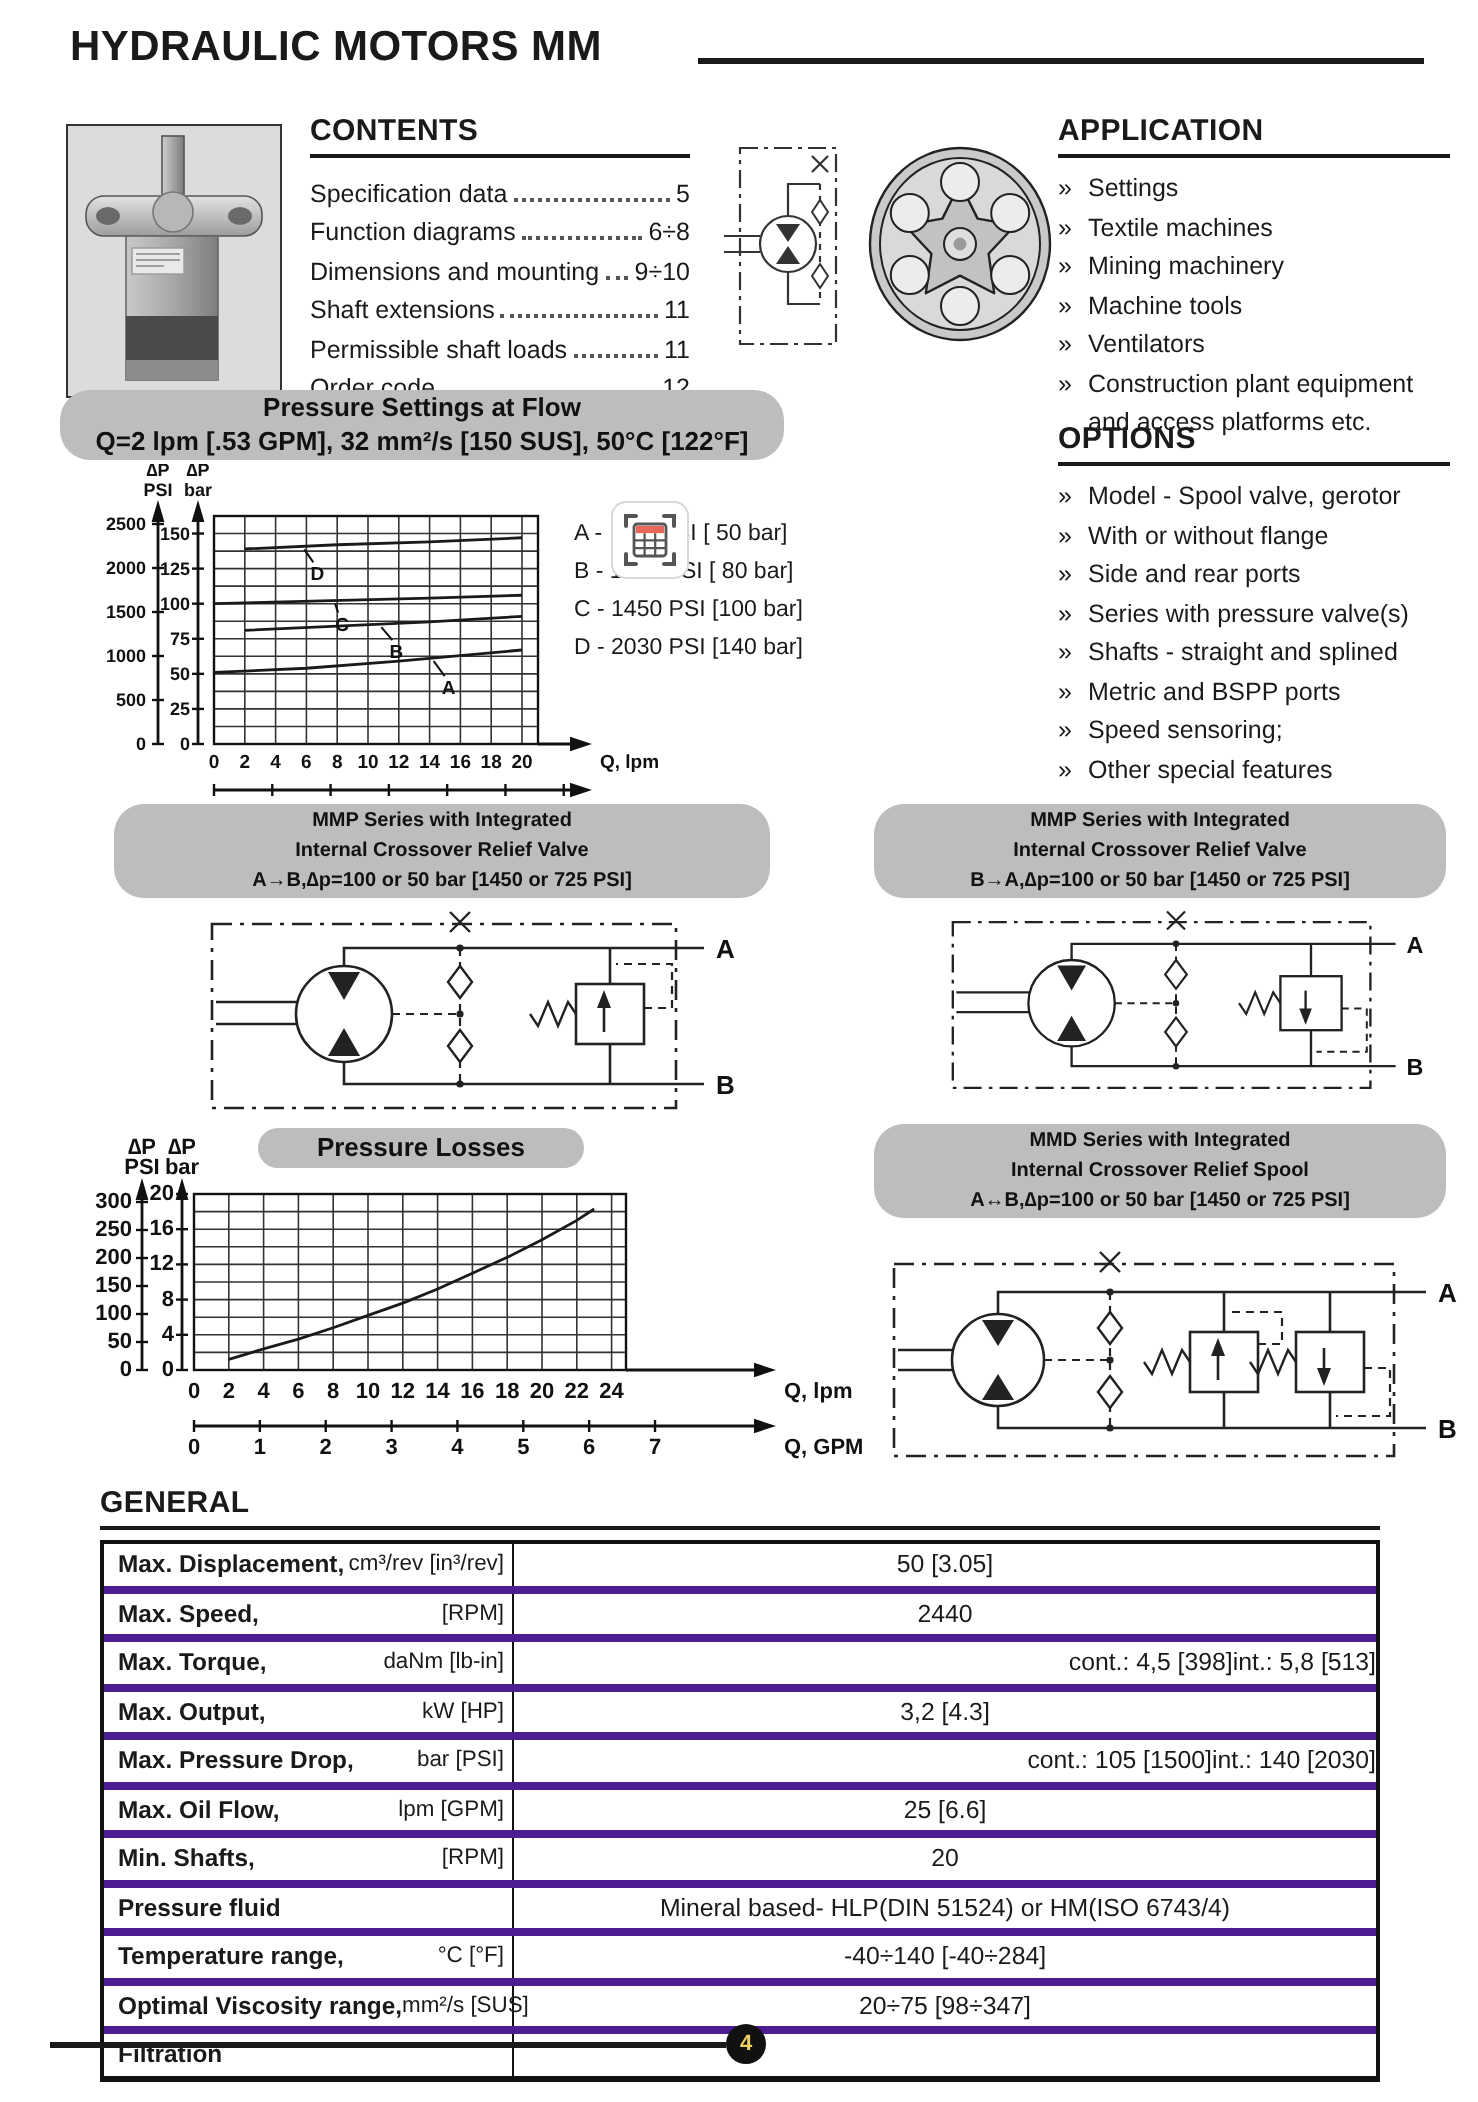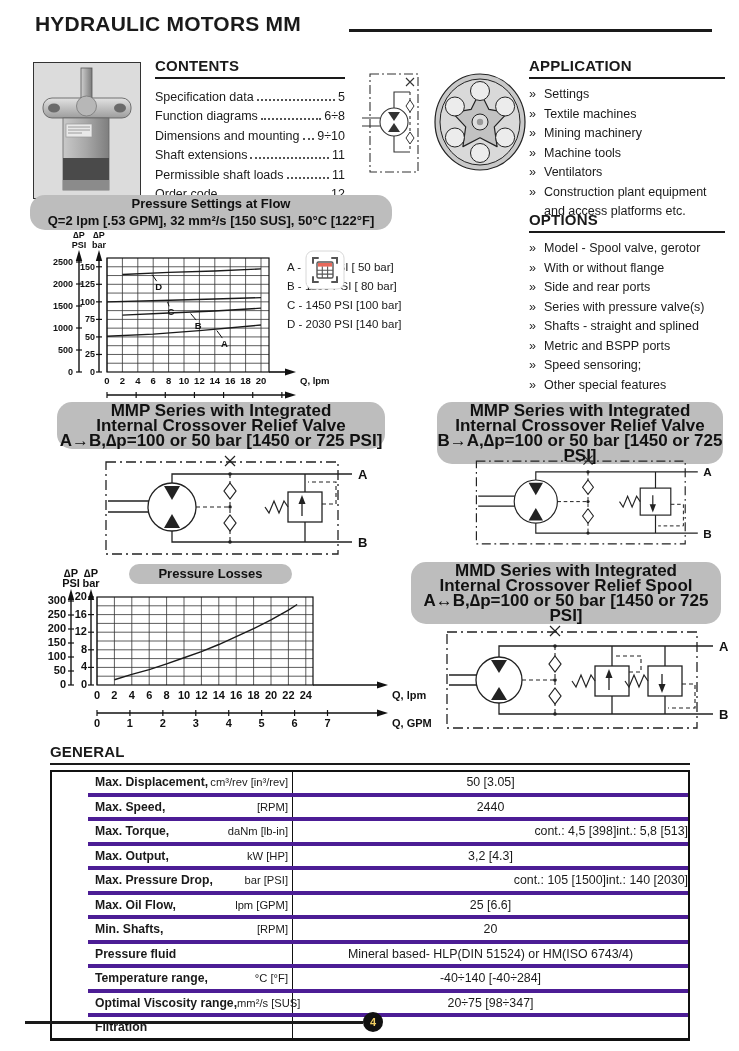--- a/index.html
+++ b/index.html
@@ -8,24 +8,24 @@
   .abs{position:absolute;}
   .h1{font-size:21px;font-weight:bold;letter-spacing:.2px;white-space:nowrap;}
   .rule{background:#1a1a1a;}
   .sec-h{font-size:15px;font-weight:bold;border-bottom:2px solid #1a1a1a;padding-bottom:3px;letter-spacing:.2px;}
   .toc-item{display:flex;align-items:flex-end;font-size:12.5px;height:19.5px;}
   .toc-leader{flex:1;border-bottom:2px dotted #555;margin:0 3px 3px 3px;}
   .bullet-item{font-size:12.5px;line-height:19.5px;padding-left:15px;position:relative;}
   .bullet-mark{position:absolute;left:0;}
   .graybar{background:#bdbdbd;text-align:center;font-weight:bold;color:#111;border-radius:15px;}
   .psf{font-size:13px;line-height:16.5px;padding:1px 0;}
-  .box3{font-size:17px;line-height:15px;padding:1px 0;text-align:center;}
+  .box3{font-size:10px;line-height:15px;padding:1px 0;text-align:center;}
   .pl-bar{font-size:13px;line-height:20px;height:20px;}
   .legend{font-size:11.5px;line-height:19px;white-space:pre;}
-  .gtable{border:2px solid #111;border-bottom-width:3px;padding-left:36px;}
+  .gtable{border:2px solid #111;border-bottom-width:3px;}
   .grow{display:flex;height:20.5px;border-top:4px solid #4c1d95;}
   .grow:first-child{border-top:none;}
   .gcell-l{width:205px;border-right:1.5px solid #111;display:flex;justify-content:space-between;
            align-items:center;padding:0 4px 0 7px;box-sizing:border-box;}
   .gname{font-size:12.2px;font-weight:bold;white-space:nowrap;}
   .gunits{font-size:11.2px;white-space:nowrap;}
   .gcell-r{flex:1;display:flex;align-items:center;justify-content:center;font-size:12.4px;}
   .gcell-r.multi{justify-content:flex-end;}
   .footer-circle{width:20px;height:20px;border-radius:50%;background:#111;color:#f2cf63;
                  font-size:11px;font-weight:bold;display:flex;align-items:center;justify-content:center;}
@@ -431,21 +431,21 @@
       <line x1="226.64749999999998" y1="145" x2="226.64749999999998" y2="151" stroke="#111" stroke-width="1.2"></line>
       <text x="226.64749999999998" y="162" font-size="11" text-anchor="middle" font-weight="bold" fill="#111">5</text>
       <line x1="259.577" y1="145" x2="259.577" y2="151" stroke="#111" stroke-width="1.2"></line>
       <text x="259.577" y="162" font-size="11" text-anchor="middle" font-weight="bold" fill="#111">6</text>
       <line x1="292.50649999999996" y1="145" x2="292.50649999999996" y2="151" stroke="#111" stroke-width="1.2"></line>
       <text x="292.50649999999996" y="162" font-size="11" text-anchor="middle" font-weight="bold" fill="#111">7</text>
       <text x="357" y="162" font-size="11" text-anchor="start" font-weight="bold" fill="#111">Q, GPM</text>
       <polyline points="79.4,114.72 96.8,109.44 114.19999999999999,104.6 131.6,98.88 149,92.72 166.39999999999998,86.56 183.79999999999998,79.52000000000001 201.2,71.6 218.6,63.67999999999999 236,54.879999999999995 253.39999999999998,45.19999999999999 262.1,39.47999999999999" fill="none" stroke="#1a1a1a" stroke-width="1.4"></polyline>
     </svg>
 
-  <div class="abs graybar box3" style="left:411px;top:562px;width:310px">
+  <div class="abs graybar box3" style="left:437px;top:562px;width:286px">
     <div>MMD Series with Integrated</div>
     <div>Internal Crossover Relief Spool</div>
     <div>A↔B,∆p=100 or 50 bar [1450 or 725 PSI]</div>
   </div>
   <svg class="abs" style="left:437px;top:622px" width="300" height="118" viewBox="0 0 300 118">
     <g stroke="#222" fill="none" stroke-width="1.3">
       <rect x="10" y="10" width="250" height="96" stroke-dasharray="10 4 2 4"></rect>
       <path d="M12 53 H42 M12 63 H42"></path>
       <circle cx="62" cy="58" r="23" fill="#fff"></circle>
       <path d="M62 35 V24 H276 M62 81 V92 H276 M175 24 V44 M175 74 V92 M228 24 V44 M228 74 V92"></path>

